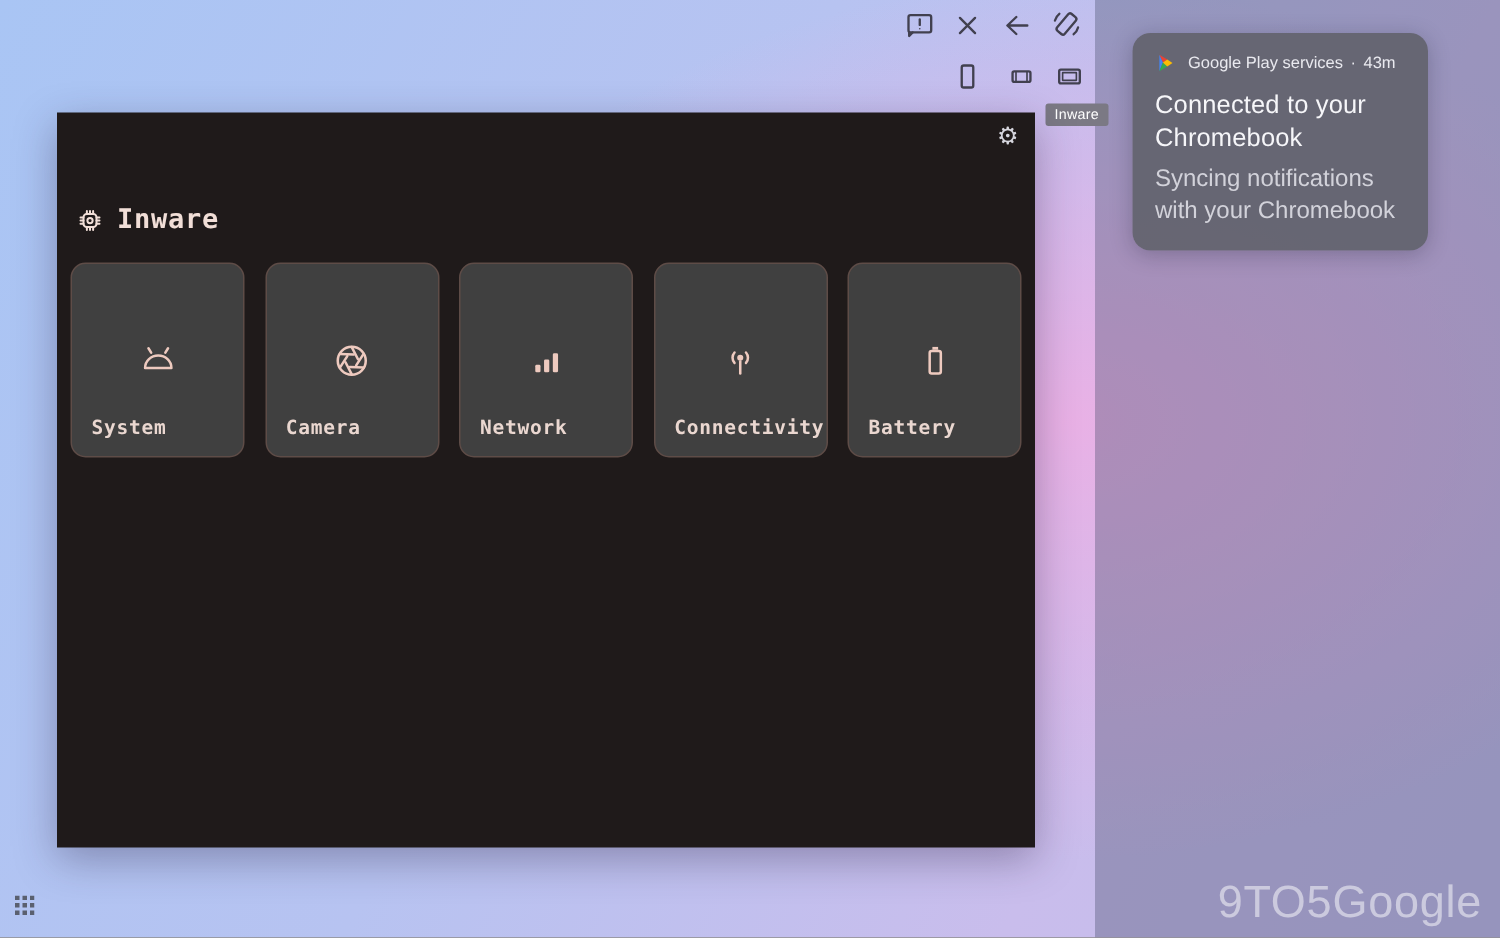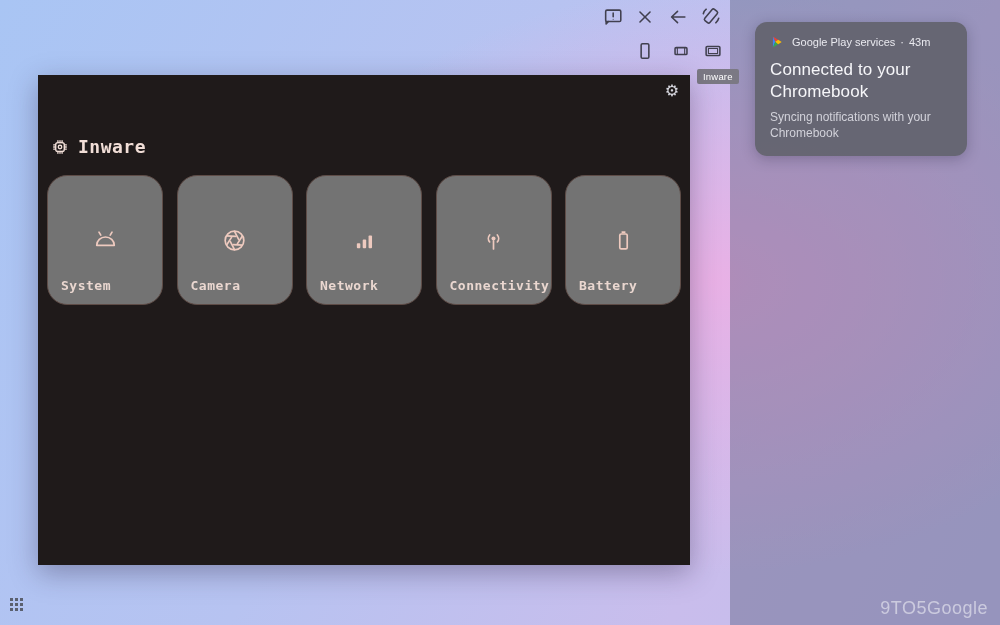--- a/index.html
+++ b/index.html
@@ -21,30 +21,30 @@
   }
   
   .tb-icon{position:absolute;width:22px;height:22px;}
   .tb-icon svg{width:100%;height:100%;stroke:#41404f;stroke-width:1.7;fill:none;stroke-linecap:round;stroke-linejoin:round;}
   .tooltip{
     position:absolute;left:697px;top:69px;background:#7b7984;color:#ffffff;
     font-size:9.5px;padding:2px 6px;border-radius:2px;letter-spacing:.2px;
   }
   
   .notification{
-    position:absolute;left:755px;top:22px;width:212px;box-sizing:border-box;
+    position:absolute;left:755px;top:22px;width:197px;box-sizing:border-box;
     background:rgba(100,100,111,.96);border-radius:12px;
     padding:13px 15px 15px 15px;color:#fff;
     box-shadow:0 3px 14px rgba(20,20,40,.25);
   }
   .notif-meta{display:flex;align-items:center;gap:8px;font-size:11px;color:#e9e9ef;}
   .notif-meta .sep{margin:0 -3px;}
   .play-icon{width:14px;height:14px;flex:0 0 auto;}
   .notif-title{font-size:17px;line-height:1.28;color:#f6f6f9;margin-top:10px;letter-spacing:.1px;}
-  .notif-body{font-size:12px;line-height:1.35;color:#d2d2da;margin-top:6px;}
+  .notif-body{font-size:16px;line-height:1.35;color:#d2d2da;margin-top:6px;}
   
   .window{
     position:absolute;left:38px;top:75px;width:652px;height:490px;
     background:#1f1a1a;box-shadow:0 8px 26px rgba(40,30,60,.35);
   }
   .gear{
     position:absolute;top:8px;right:11px;color:#d6d6de;
     font-family:"DejaVu Sans", sans-serif;font-size:16px;line-height:1;cursor:default;
   }
   .app-header{
@@ -52,35 +52,35 @@
     color:#f1ded7;font-family:"DejaVu Sans Mono","Liberation Mono",monospace;
     font-size:18px;font-weight:700;letter-spacing:.5px;justify-content:space-between;
   }
   .app-header svg{width:20px;height:20px;stroke:#f1ded7;stroke-width:1.6;fill:none;stroke-linecap:round;}
   .grid{
     position:absolute;left:9px;top:100px;width:634px;
     display:grid;grid-template-columns:repeat(5,116px);grid-auto-rows:130px;
     column-gap:13.5px;row-gap:12px;
   }
   .tile{
-    position:relative;background:#737373;border:1px solid #5e4c47;border-radius:20px;
+    position:relative;background:#404040;border:1px solid #5e4c47;border-radius:10px;
     display:flex;align-items:center;justify-content:center;box-sizing:border-box;
   }
   .tile svg{width:27px;height:27px;stroke:#eecabf;stroke-width:1.5;fill:none;stroke-linecap:round;stroke-linejoin:round;}
   .tile .fillpart{fill:#eecabf;stroke:none;}
   .tile-label{
     position:absolute;left:13px;bottom:11px;
     color:#ead7d0;font-family:"DejaVu Sans Mono","Liberation Mono",monospace;
     font-size:13px;font-weight:700;letter-spacing:.5px;white-space:nowrap;
   }
   
   .launcher{position:absolute;left:10px;top:597px;width:13px;height:13px;opacity:.85;}
   .watermark{
     position:absolute;right:12px;bottom:6px;
-    font-size:18px;color:rgba(255,255,255,.5);letter-spacing:.5px;font-weight:400;
+    font-size:30px;color:rgba(255,255,255,.5);letter-spacing:.5px;font-weight:400;
   }
 </style>
 </head>
 <body>
 
 <div class="wallpaper"></div>
 <div class="dim-band"></div>
 
 <div class="tb-icon" style="left:602px;top:6px;">
   <svg viewBox="0 0 24 24">

